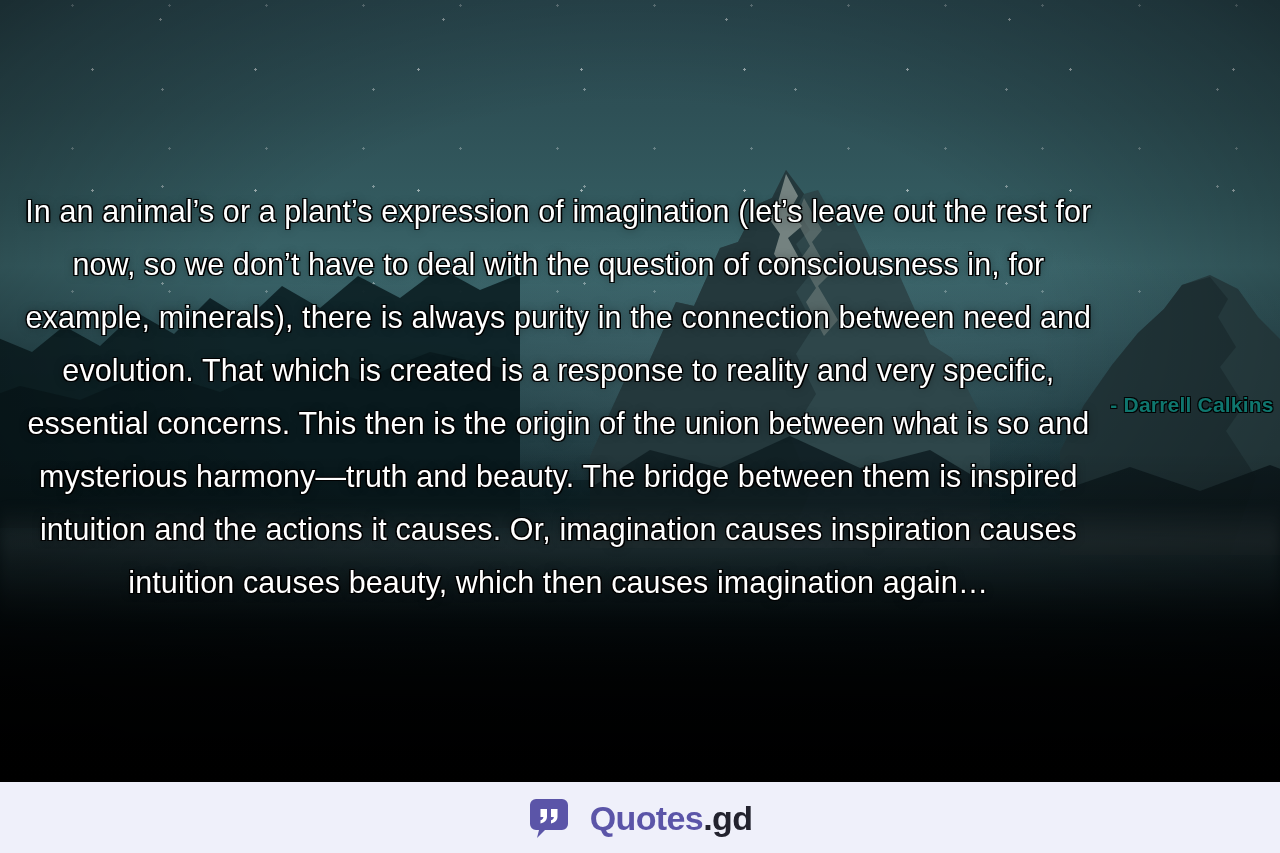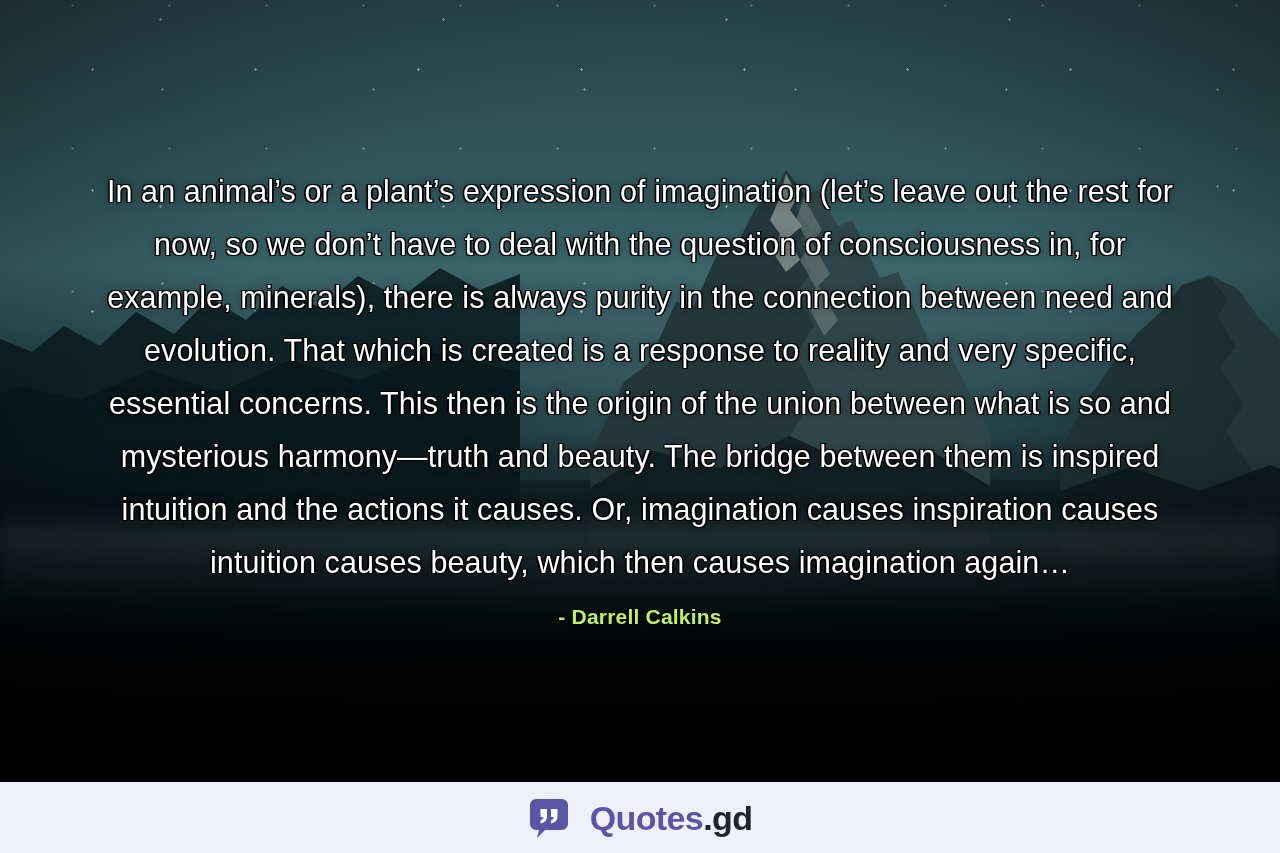--- a/index.html
+++ b/index.html
@@ -125,21 +125,21 @@
   }
 
   
   .quote-wrap {
     position: absolute;
     left: 0;
     top: 0;
     width: 1280px;
     height: 782px;
     display: flex;
-    flex-direction: column;
+    flex-direction: row;
     align-items: center;
     justify-content: center;
     padding-top: 12px;
     box-sizing: border-box;
   }
   .quote-text {
     width: 1104px;
     margin: 0;
     text-align: center;
     color: #ffffff;
@@ -149,21 +149,21 @@
     letter-spacing: .1px;
     text-shadow:
        -1.4px -1.4px 0 rgba(0,0,0,.92),
         1.4px -1.4px 0 rgba(0,0,0,.92),
        -1.4px  1.4px 0 rgba(0,0,0,.92),
         1.4px  1.4px 0 rgba(0,0,0,.92),
         0 0 8px rgba(0,0,0,.55);
   }
   .quote-author {
     margin: 16px 0 0 0;
-    color: #bef264;
+    color: #0f766e;
     font-size: 21px;
     font-weight: 700;
     letter-spacing: .2px;
     text-shadow:
        -1px -1px 0 rgba(0,0,0,.9),
         1px -1px 0 rgba(0,0,0,.9),
        -1px  1px 0 rgba(0,0,0,.9),
         1px  1px 0 rgba(0,0,0,.9);
   }
 

